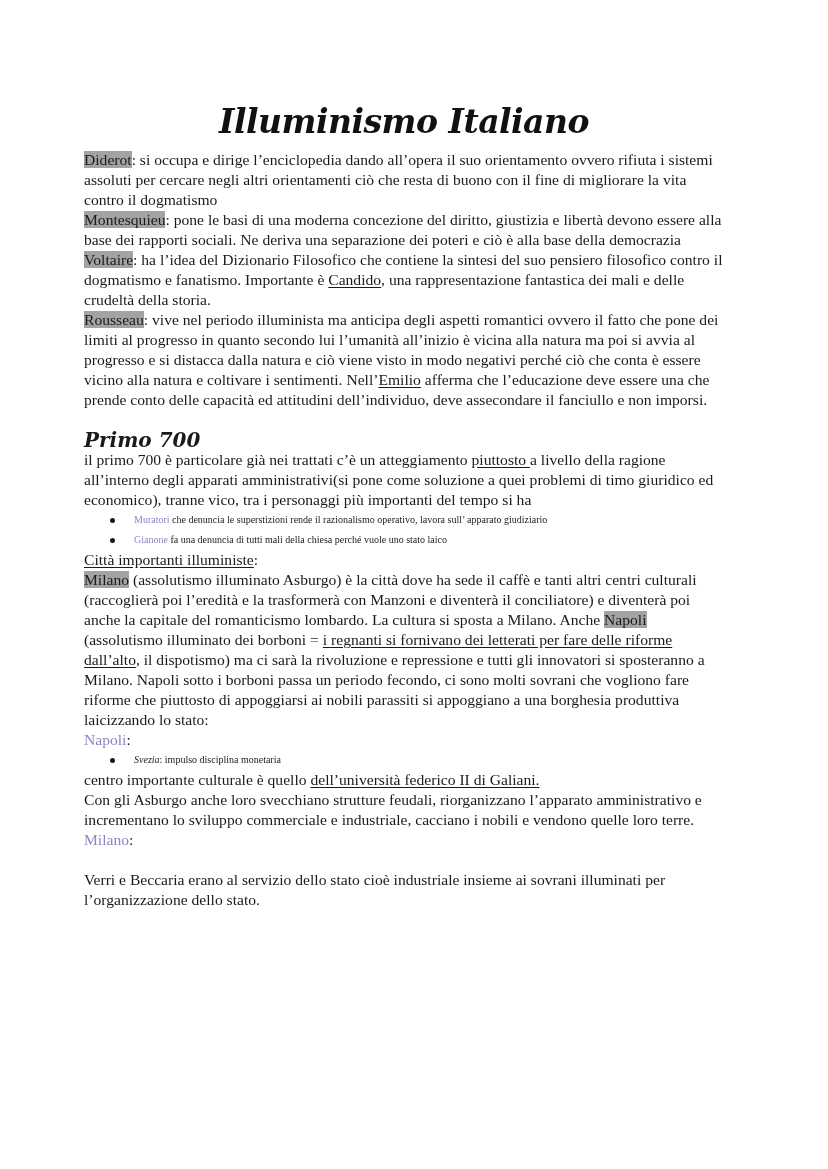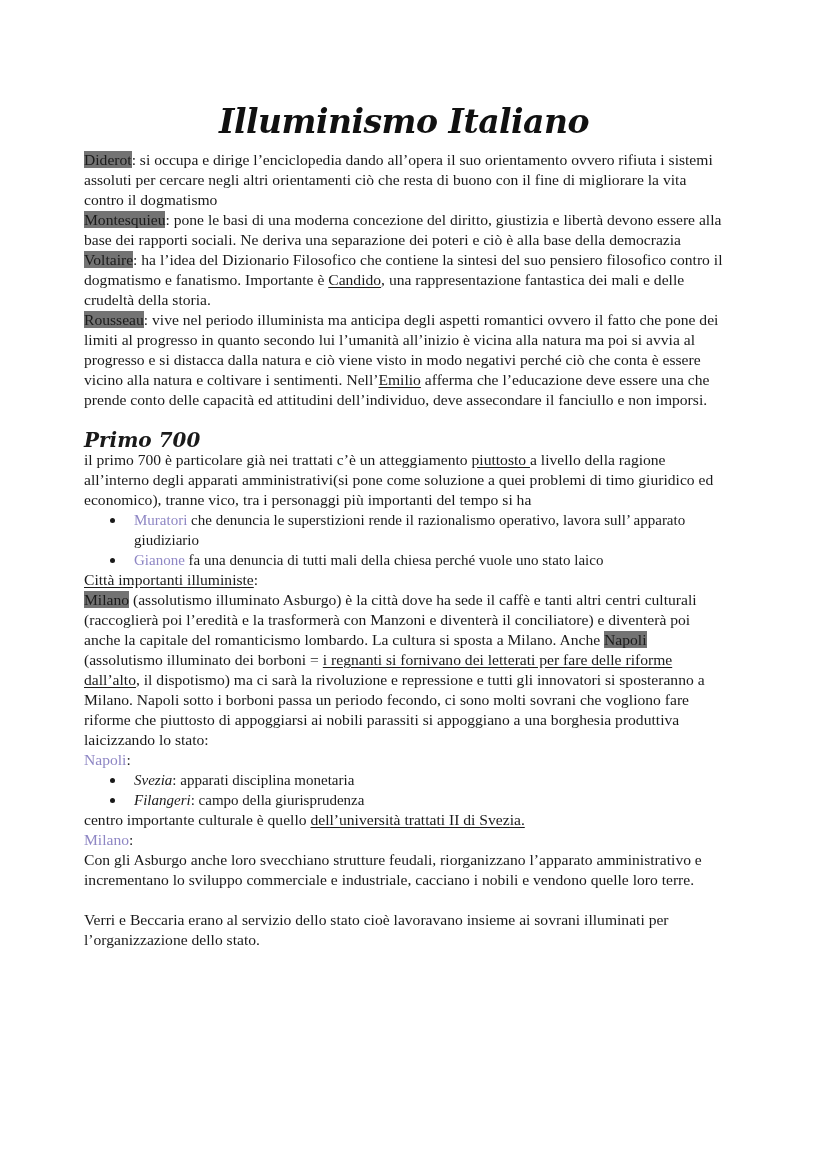--- a/index.html
+++ b/index.html
@@ -10,30 +10,30 @@
     }
     .page { position: absolute; left: 84px; top: 100px; width: 640px; }
     .title {
       text-align: center;
       font-family: "DejaVu Serif", serif;
       font-style: italic; font-weight: bold;
       font-size: 33px; letter-spacing: -0.5px;
       margin: 0 0 6px 0; line-height: 44px; color: #111;
     }
     p, .line { margin: 0; font-size: 15.6px; line-height: 20px; }
-    .hl { background: #737373; }
+    .hl { background: #a3a3a3; }
     .lav { color: #8e86c4; }
     .u { text-decoration: underline; text-underline-offset: 2px; }
     .subhead {
       font-family: "DejaVu Serif", serif; font-style: italic; font-weight: bold;
       font-size: 20px; line-height: 20px; margin-top: 0;
     }
     .gap { height: 20px; }
     ul { margin: 0; padding-left: 50px; list-style: none; }
-    li { position: relative; font-size: 15px; line-height: 20px; }
+    li { position: relative; font-size: 10px; line-height: 20px; }
     li::before {
       content: ""; position: absolute; left: -24px; top: 8px;
       width: 5px; height: 5px; border-radius: 50%; background: #1a1a1a;
     }
     .it { font-style: italic; }
   </style>
 </head>
 <body>
 
 <div class="page">
@@ -54,24 +54,23 @@
   <ul>
     <li><span class="lav">Muratori</span><span> che denuncia le superstizioni rende il razionalismo operativo, lavora sull’ apparato giudiziario</span></li>
     <li><span class="lav">Gianone</span><span> fa una denuncia di tutti mali della chiesa perché vuole uno stato laico</span></li>
   </ul>
 
   <p><span class="u">Città importanti illuministe</span><span>:</span></p>
   <p><span class="hl">Milano</span><span> (assolutismo illuminato Asburgo) è la città dove ha sede il caffè e tanti altri centri culturali (raccoglierà poi l’eredità e la trasformerà con Manzoni e diventerà il conciliatore) e diventerà poi anche la capitale del romanticismo lombardo. La cultura si sposta a Milano.</span> <span>Anche </span><span class="hl">Napoli</span><span> (assolutismo illuminato dei borboni = </span><span class="u">i regnanti si fornivano dei letterati per fare delle riforme dall’alto</span><span>, il dispotismo) ma ci sarà la rivoluzione e repressione e tutti gli innovatori si sposteranno a Milano. Napoli sotto i borboni passa un periodo fecondo, ci sono molti sovrani che vogliono fare riforme che piuttosto di appoggiarsi ai nobili parassiti si appoggiano a una borghesia produttiva laicizzando lo stato:</span></p>
 
   <p><span class="lav">Napoli</span><span>:</span></p>
   <ul>
-    <li><span class="it">Svezia</span><span>: apparati disciplina monetaria</span></li>
-    <li><span class="it">Filangeri</span><span>: campo della giurisprudenza</span></li>
+    <li><span class="it">Svezia</span><span>: impulso disciplina monetaria</span></li>
   </ul>
-  <p><span>centro importante culturale è quello </span><span class="u">dell’università trattati II di Svezia.</span></p>
+  <p><span>centro importante culturale è quello </span><span class="u">dell’università federico II di Galiani.</span></p>
 
+  <p>Con gli Asburgo anche loro svecchiano strutture feudali, riorganizzano l’apparato amministrativo e incrementano lo sviluppo commerciale e industriale, cacciano i nobili e vendono quelle loro terre.</p>
   <p><span class="lav">Milano</span><span>:</span></p>
-  <p>Con gli Asburgo anche loro svecchiano strutture feudali, riorganizzano l’apparato amministrativo e incrementano lo sviluppo commerciale e industriale, cacciano i nobili e vendono quelle loro terre.</p>
 
   <div class="gap"></div>
 
-  <p>Verri e Beccaria erano al servizio dello stato cioè lavoravano insieme ai sovrani illuminati per l’organizzazione dello stato.</p>
+  <p>Verri e Beccaria erano al servizio dello stato cioè industriale insieme ai sovrani illuminati per l’organizzazione dello stato.</p>
 </div>
 
 </body></html>

